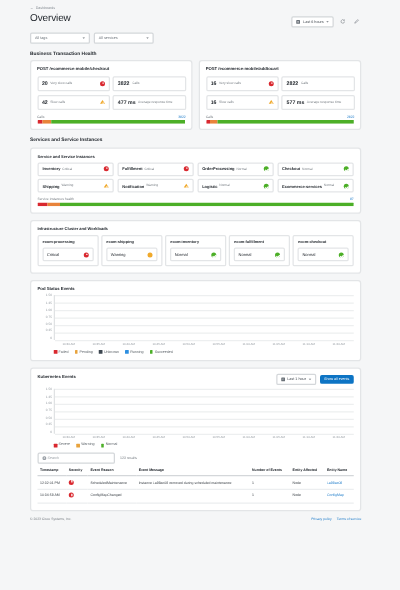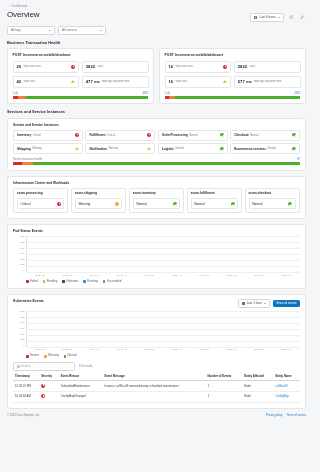--- a/index.html
+++ b/index.html
@@ -5,21 +5,21 @@
   * { box-sizing: border-box; margin: 0; padding: 0; }
   html, body {
     width: 313px; height: 472px;
     background: #f5f6f7;
     font-family: "Liberation Sans", sans-serif;
     color: #23282e;
     overflow: hidden;
   }
   body { font-size: 3.4px; line-height: 1.25; }
 
-  .page { width: 313px; height: 472px; position: relative; padding: 0 7px; }
+  .page { width: 313px; height: 472px; position: relative; padding: 0 24px; }
 
   
   .breadcrumb { display:flex; align-items:center; gap:1.5px; padding-top:5px; color:#888e95; font-size:2.9px; }
   .bc-arrow { font-size:3px; line-height:1; }
   .title-row { display:flex; align-items:flex-start; justify-content:space-between; margin-top:1.5px; }
   .page-title { font-size:8px; font-weight:400; letter-spacing:-0.1px; color:#23282e; }
   .header-tools { display:flex; align-items:center; gap:4px; padding-top:3px; }
   .time-picker {
     display:flex; align-items:center; gap:2px;
     border:0.5px solid #d4d7da; background:#fff; border-radius:1.5px;

